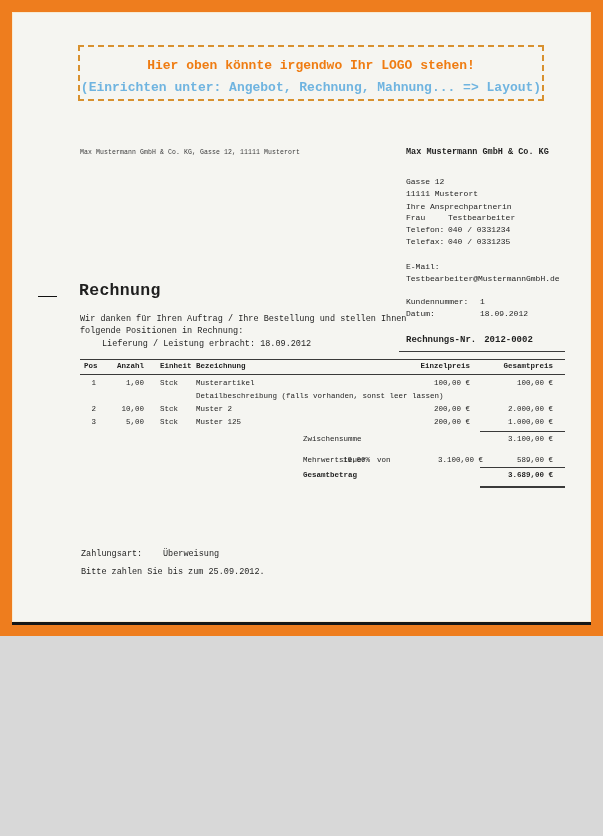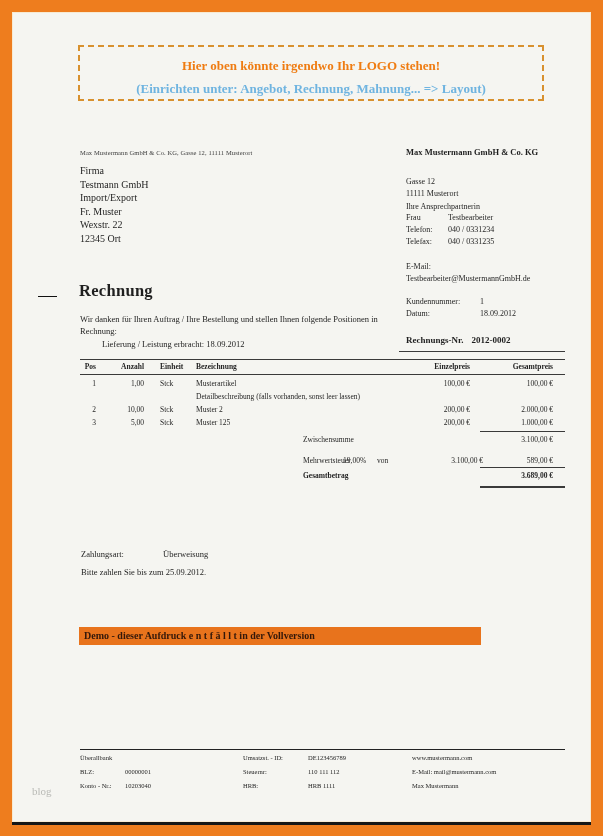--- a/index.html
+++ b/index.html
@@ -1,19 +1,19 @@
 <!DOCTYPE html>
 <html style="--accent_orange: #EE7D1E; --banner_orange: #E8731C; --logo_orange: #EF7C12; --info_blue: #6FB4E0;"><head>
 <meta charset="utf-8">
 <style>
   html,body { margin:0; padding:0; background:#d8d8d8; }
   .canvas {
-    position:relative; width:603px; height:836px;
+    position:relative; width:603px; height:636px;
     background:#f5f5f1; overflow:hidden;
-    font-family:Liberation Serif, serif; color:#1f1f1f;
+    font-family:Liberation Mono, monospace; color:#1f1f1f;
   }
   .abs { position:absolute; }
   .frame {
     position:absolute; inset:0; box-sizing:border-box;
     border:12px solid var(--accent_orange,#ee7d1e); pointer-events:none; z-index:5;
   }
   .frame-inner {
     position:absolute; left:12px; top:12px; right:12px; bottom:14px;
     border:1px solid #f7ead2; pointer-events:none; z-index:4;
   }
@@ -83,28 +83,20 @@
   <div class="frame"></div>
   <div class="frame-inner"></div>
   <div class="bottom-black"></div>
 
   <div class="logo-box">
     <div class="logo-line1">Hier oben könnte irgendwo Ihr LOGO stehen!</div>
     <div class="logo-line2">(Einrichten unter: Angebot, Rechnung, Mahnung... =&gt; Layout)</div>
   </div>
 
   <div class="abs sender-line">Max Mustermann GmbH &amp; Co. KG, Gasse 12, 11111 Musterort</div>
-  <div class="abs recipient">
-    <div>Firma</div>
-    <div>Testmann GmbH</div>
-    <div>Import/Export</div>
-    <div>Fr. Muster</div>
-    <div>Wexstr. 22</div>
-    <div>12345 Ort</div>
-  </div>
 
   <div class="abs company co-name">Max Mustermann GmbH &amp; Co. KG</div>
   <div class="abs company co-l" style="top:177px">Gasse 12</div>
   <div class="abs company co-l" style="top:189px">11111 Musterort</div>
   <div class="abs company co-l" style="top:202px">Ihre Ansprechpartnerin</div>
   <div class="abs company co-l" style="top:213px">
     <span class="lblw">Frau</span><span>Testbearbeiter</span>
   </div>
   <div class="abs company co-l" style="top:225px">
     <span class="lblw">Telefon:</span><span>040 / 0331234</span>

